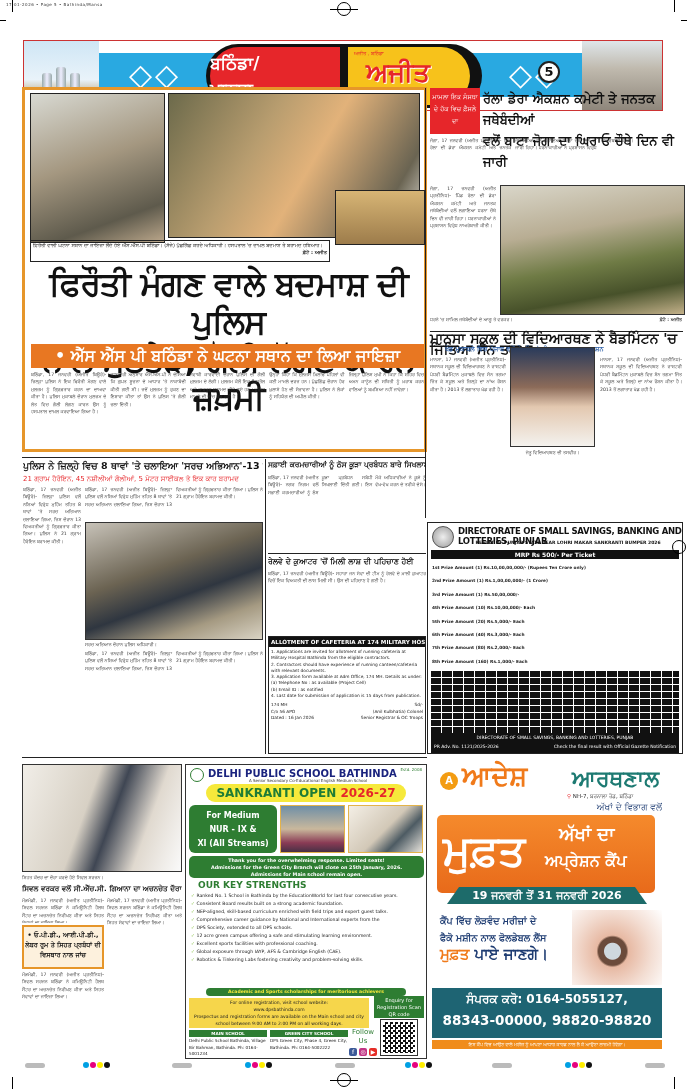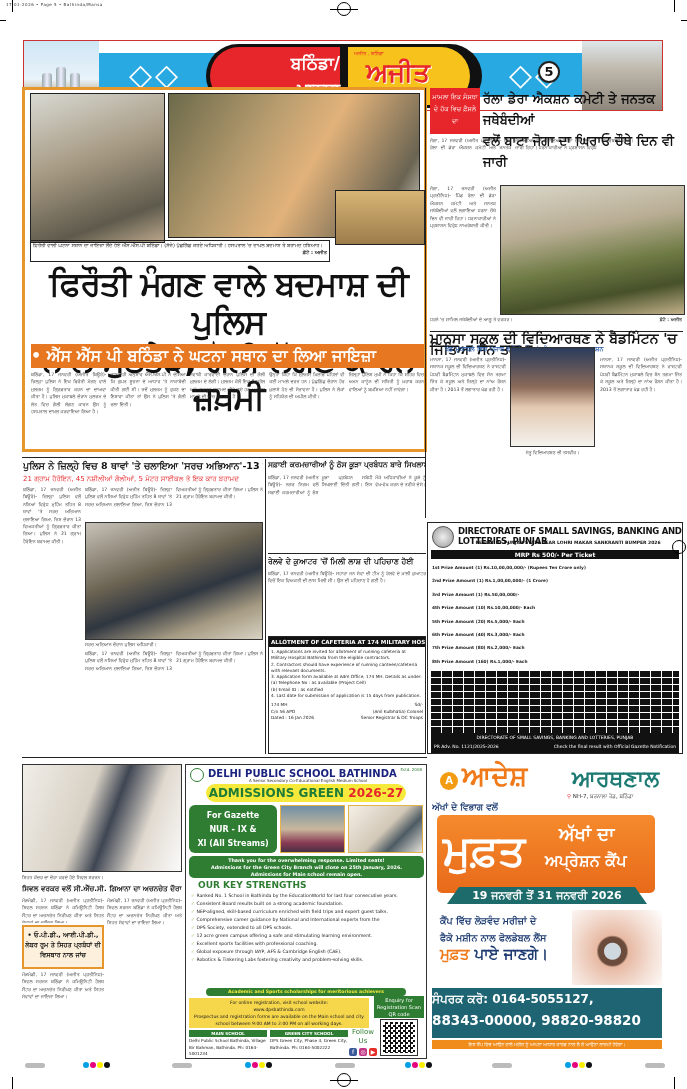--- a/index.html
+++ b/index.html
@@ -11,32 +11,32 @@
 
 .mast{left:23px;top:40px;width:640px;height:71px;border:1px solid #c33;background:#fff;overflow:hidden}
 .mast-img-l{left:0;top:0;width:75px;height:70px;background:linear-gradient(#cfe6f5 0%,#e9f3fa 55%,#b9a57a 80%,#6b5a3c 100%)}
 .tower{position:absolute;bottom:8px;width:10px;background:linear-gradient(90deg,#9aa,#eef,#9aa);border-radius:3px 3px 0 0}
 .mast-img-r{right:0;top:0;width:80px;height:70px;background:linear-gradient(#dfe6ea,#bfb9ad 40%,#8d857a 100%)}
 .band{left:75px;top:12px;width:485px;height:44px;background:#29a9e1}
 .diam{position:absolute;top:0;width:22px;height:44px;color:#fff;font-size:30px;line-height:44px;text-align:center}
 .pill{left:182px;top:3px;width:276px;height:64px;border-radius:32px;background:#111;overflow:hidden}
 .pill-red{left:4px;top:3px;width:130px;height:58px;background:#e6262a;border-radius:29px 0 0 29px}
 .pill-yel{left:142px;top:3px;width:122px;height:58px;background:#f7c21b;border-radius:0 29px 29px 0}
-.town{color:#fff;font-weight:bold;text-align:right;font-size:17px;line-height:26px;width:130px}
+.town{color:#fff;font-weight:bold;text-align:left;font-size:17px;line-height:26px;width:130px}
 .brand{color:#e6262a;font-weight:bold;font-size:26px;text-shadow:1px 1px 0 #fff}
 .pageno{left:514px;top:20px;width:22px;height:22px;border-radius:50%;background:#fff;border:2px solid #222;text-align:center;font-weight:bold;font-size:13px;line-height:18px}
 
 .lead{left:22px;top:87px;width:405px;height:365px;border:3px solid #e6962a;background:#fff}
 .photo{position:absolute;border:1px solid #222}
 .ph1{left:5px;top:3px;width:135px;height:150px;background:linear-gradient(160deg,#d8d9d2,#a49780 45%,#5e5a4c 80%,#bba78b)}
 .ph2{left:143px;top:3px;width:252px;height:145px;background:linear-gradient(120deg,#6c6a4b,#b89d6f 35%,#e2b27a 55%,#6a6452 85%,#e7e4dc)}
 .ph3{left:310px;top:100px;width:90px;height:55px;background:linear-gradient(#d7b575,#9d7c4b);border:1px solid #222}
 .cap{position:absolute;left:5px;top:150px;width:300px;height:22px;border:1px solid #222;font-size:5px;line-height:7px;padding:1px 2px;color:#222}
 .headline{position:absolute;left:6px;top:175px;width:395px;font-size:33px;font-weight:bold;line-height:38px;text-align:center;color:#111;letter-spacing:-1px}
-.subbar{position:absolute;left:6px;top:254px;width:393px;height:24px;background:#e87722;color:#fff;font-size:16px;font-weight:bold;text-align:left;line-height:24px}
+.subbar{position:absolute;left:6px;top:254px;width:393px;height:24px;background:#e87722;color:#fff;font-size:16px;font-weight:bold;text-align:center;line-height:24px}
 .cols{position:absolute;left:6px;top:281px;width:393px;height:80px;display:flex;gap:4px}
 .col{flex:1;font-size:4.6px;line-height:7.4px;color:#333;overflow:hidden;text-align:justify}
 .txt{font-size:4.6px;line-height:7.4px;color:#333;overflow:hidden;text-align:justify}
 .rule{background:#222}
 
 .rt-red{left:430px;top:88px;width:50px;height:46px;background:#e6262a;color:#fff;font-size:6.5px;line-height:12px;text-align:center;padding-top:3px}
 .rt-head{left:483px;top:88px;width:200px;font-size:13px;font-weight:bold;line-height:21px;color:#111}
 .crowd{left:500px;top:185px;width:185px;height:130px;background:linear-gradient(170deg,#d9d6c9,#b8ad93 35%,#6f7b45 60%,#47512a 80%,#c2b089);border:1px solid #333}
 .h2{font-weight:bold;color:#111}
 .student{left:510px;top:347px;width:85px;height:100px;background:linear-gradient(#2a3b5b,#8c6b59 40%,#e3c8b0 60%,#f4f2ee 100%);border:1px solid #333}
@@ -47,21 +47,21 @@
 .gridrows{position:absolute;left:3px;top:148px;width:248px;height:62px;background:repeating-linear-gradient(0deg,transparent 0 6px,#fff 6px 7px)}
 .lot-foot{position:absolute;left:3px;top:210px;width:248px;height:20px;background:#111;color:#fff;font-size:4.5px;text-align:center;line-height:9px}
 
 .hosp{left:432px;top:760px;width:230px;height:300px;background:#fff;overflow:hidden}
 .hosp-logo{position:absolute;left:8px;top:12px;width:18px;height:18px;border-radius:50%;background:#f39c12;color:#fff;font-size:10px;font-weight:bold;text-align:center;line-height:18px}
 .hosp-name{position:absolute;left:30px;top:0;font-size:27px;font-weight:bold;color:#f07a1a}
 .hosp-name2{position:absolute;left:140px;top:6px;font-size:22px;font-weight:bold;color:#1d7a72}
 .orange-box{position:absolute;left:5px;top:55px;width:218px;height:78px;background:linear-gradient(#f58a2c,#e86a1a);border-radius:5px}
 .date-bar{position:absolute;left:15px;top:127px;width:200px;height:17px;background:#1d6b6a;color:#fff;text-align:center;font-size:11px;font-weight:bold;line-height:17px;clip-path:polygon(6% 0,94% 0,100% 100%,0 100%)}
 .eye{position:absolute;right:0;top:150px;width:90px;height:75px;background:radial-gradient(circle at 45% 55%,#cfd8de 0 8px,#6b4b3b 9px 14px,#e7b9a3 16px,#f3ddd2 60%,#fff)}
-.contact{position:absolute;left:0;top:228px;width:230px;height:50px;background:#1e6473;color:#fff;text-align:left;font-weight:bold}
+.contact{position:absolute;left:0;top:228px;width:230px;height:50px;background:#1e6473;color:#fff;text-align:center;font-weight:bold}
 .disc{position:absolute;left:0;top:280px;width:230px;height:9px;background:#f08c1b;color:#fff;font-size:4.5px;line-height:9px;text-align:center}
 
 .school{left:185px;top:764px;width:242px;height:295px;border:1px solid #333;background:#fff;overflow:hidden}
 .adm{position:absolute;left:20px;top:19px;width:200px;height:18px;background:#f6e93b;border-radius:9px;text-align:center;font-weight:bold;font-size:12px;line-height:18px;color:#1e7c36}
 .classes{position:absolute;left:3px;top:40px;width:88px;height:48px;background:#2e7d32;color:#fff;border-radius:6px;text-align:center;font-size:8px;font-weight:bold;line-height:14px;padding-top:4px}
 .kidsimg{position:absolute;left:94px;top:40px;width:65px;height:48px;background:linear-gradient(#6f8fa7,#c9b89c 50%,#8a3b55 80%,#473045);border:1px solid #e3b34a}
 .compimg{position:absolute;left:162px;top:40px;width:75px;height:48px;background:linear-gradient(135deg,#f4efe6,#d2c8b7 50%,#4d5b63 70%,#e7e3dc);border:1px solid #e3b34a}
 .thanks{position:absolute;left:3px;top:91px;width:235px;height:22px;background:#2e7d32;color:#fff;border-radius:5px;font-size:4.8px;text-align:center;line-height:7px;padding-top:1px;font-weight:bold}
 .strength-title{position:absolute;left:12px;top:115px;font-size:9px;font-weight:bold;color:#2e7d32}
 .strengths{position:absolute;left:5px;top:127px;width:232px;list-style:none}
@@ -238,25 +238,25 @@
 <div class="abs" style="left:22px;top:925px;width:82px;height:44px;border:2px solid #e6962a;background:#fdf1dd;font-size:6.5px;line-height:10px;font-weight:bold;text-align:center;padding-top:3px">• ਓ.ਪੀ.ਡੀ., ਆਈ.ਪੀ.ਡੀ., ਲੇਬਰ ਰੂਮ ਤੇ ਸਿਹਤ ਪ੍ਰਬੰਧਾਂ ਦੀ ਵਿਸਥਾਰ ਨਾਲ ਜਾਂਚ</div>
 <div class="abs txt" style="left:107px;top:897px;width:75px;height:160px">ਮੌੜਮੰਡੀ, 17 ਜਨਵਰੀ (ਅਜੀਤ ਪ੍ਰਤੀਨਿਧ)- ਸਿਵਲ ਸਰਜਨ ਬਠਿੰਡਾ ਨੇ ਕਮਿਊਨਿਟੀ ਹੈਲਥ ਸੈਂਟਰ ਦਾ ਅਚਨਚੇਤ ਨਿਰੀਖਣ ਕੀਤਾ ਅਤੇ ਸਿਹਤ ਸੇਵਾਵਾਂ ਦਾ ਜਾਇਜ਼ਾ ਲਿਆ।</div>
 <div class="abs txt" style="left:22px;top:971px;width:82px;height:86px">ਮੌੜਮੰਡੀ, 17 ਜਨਵਰੀ (ਅਜੀਤ ਪ੍ਰਤੀਨਿਧ)- ਸਿਵਲ ਸਰਜਨ ਬਠਿੰਡਾ ਨੇ ਕਮਿਊਨਿਟੀ ਹੈਲਥ ਸੈਂਟਰ ਦਾ ਅਚਨਚੇਤ ਨਿਰੀਖਣ ਕੀਤਾ ਅਤੇ ਸਿਹਤ ਸੇਵਾਵਾਂ ਦਾ ਜਾਇਜ਼ਾ ਲਿਆ।</div>
 
 <div class="abs school">
   <div style="position:absolute;left:4px;top:3px;width:14px;height:14px;border-radius:50%;border:1px solid #2e7d32"></div>
   <div style="position:absolute;left:22px;top:3px;font-size:10px;font-weight:bold;color:#1a237e">DELHI PUBLIC SCHOOL BATHINDA</div>
   <div style="position:absolute;right:4px;top:2px;font-size:4px;color:#2e7d32">Estd. 2008</div>
   <div style="position:absolute;left:22px;top:13px;width:200px;font-size:4px;text-align:center;color:#333">A Senior Secondary Co-Educational English Medium School</div>
   <div class="adm">
-    <span>ADMISSIONS GREEN</span>
+    <span>SANKRANTI OPEN</span>
     <span style="color:#e6262a">2026-27</span>
   </div>
   <div class="classes">
-    <div>For Gazette</div>
+    <div>For Medium</div>
     <div>NUR - IX &amp;</div>
     <div>XI (All Streams)</div>
   </div>
   <div class="kidsimg"></div>
   <div class="compimg"></div>
   <div class="thanks">
     <div>Thank you for the overwhelming response. Limited seats!</div>
     <div>Admissions for the Green City Branch will close on 25th January, 2026.</div>
     <div>Admissions for Main school remain open.</div>
   </div>
@@ -299,21 +299,21 @@
 </div>
 
 <div class="abs hosp">
   <div class="hosp-logo">A</div>
   <div class="hosp-name">ਆਦੇਸ਼</div>
   <div class="hosp-name2">ਆਰਥਣਾਲ</div>
   <div style="position:absolute;left:135px;top:33px;font-size:5.5px;color:#333">
     <span style="color:#e6262a">⚲</span>
     <span>NH-7, ਬਰਨਾਲਾ ਰੋਡ, ਬਠਿੰਡਾ</span>
   </div>
-  <div style="position:absolute;left:0;top:42px;width:230px;text-align:left;font-size:9px;font-weight:bold;color:#1e3c72">ਅੱਖਾਂ ਦੇ ਵਿਭਾਗ ਵਲੋਂ</div>
+  <div style="position:absolute;left:0;top:42px;width:230px;text-align:right;font-size:9px;font-weight:normal;color:#1e3c72">ਅੱਖਾਂ ਦੇ ਵਿਭਾਗ ਵਲੋਂ</div>
   <div class="orange-box">
     <div style="position:absolute;left:6px;top:6px;font-size:42px;font-weight:bold;color:#fff;line-height:60px">ਮੁਫ਼ਤ</div>
     <div style="position:absolute;left:122px;top:8px;font-size:18px;font-weight:bold;color:#fff">ਅੱਖਾਂ ਦਾ</div>
     <div style="position:absolute;left:108px;top:36px;font-size:16px;font-weight:bold;color:#fff">ਅਪ੍ਰੇਸ਼ਨ ਕੈਂਪ</div>
   </div>
   <div class="date-bar">19 ਜਨਵਰੀ ਤੋਂ 31 ਜਨਵਰੀ 2026</div>
   <div class="eye"></div>
   <div style="position:absolute;left:8px;top:152px;width:150px;font-size:9.5px;font-weight:bold;color:#1e3c72;line-height:17px">
     <div>ਕੈਂਪ ਵਿੱਚ ਲੋੜਵੰਦ ਮਰੀਜ਼ਾਂ ਦੇ</div>
     <div>ਫੈਕੋ ਮਸ਼ੀਨ ਨਾਲ ਫੋਲਡੇਬਲ ਲੈਂਸ</div>

